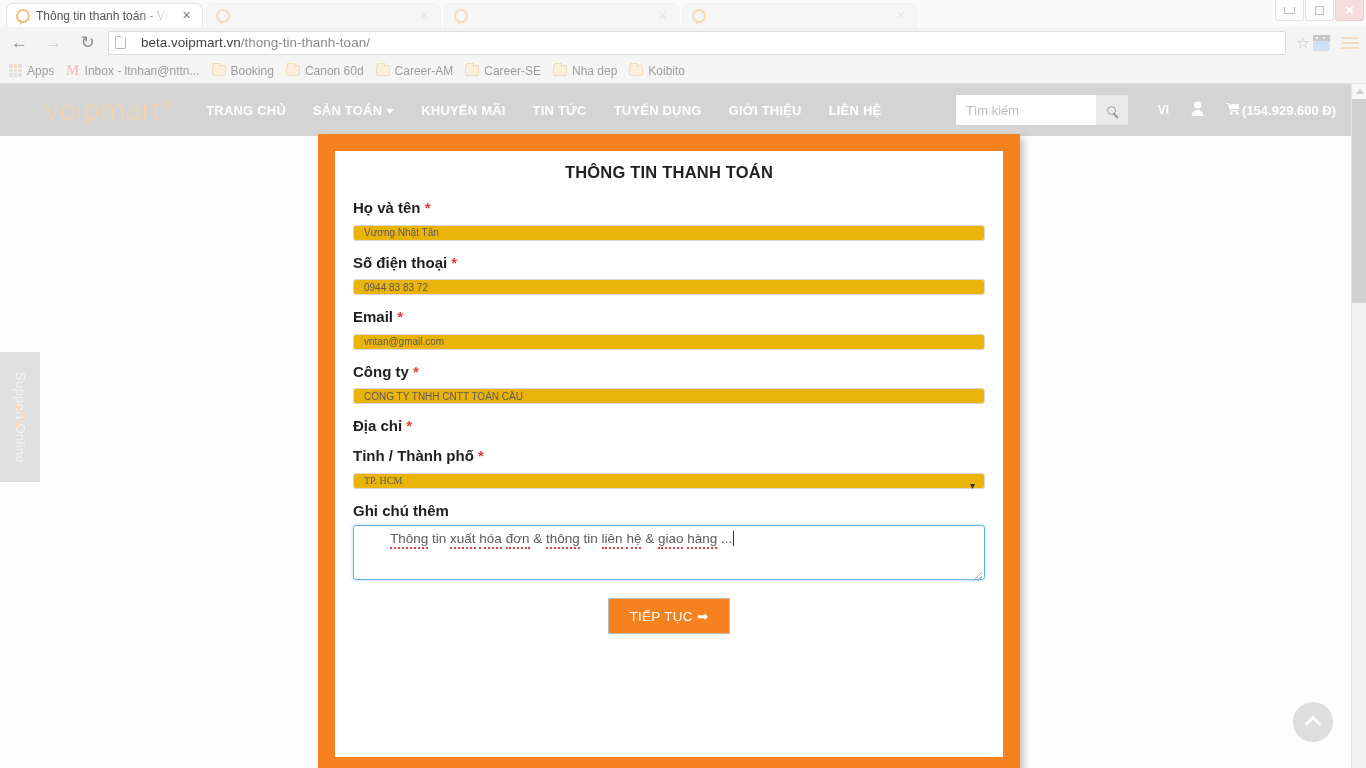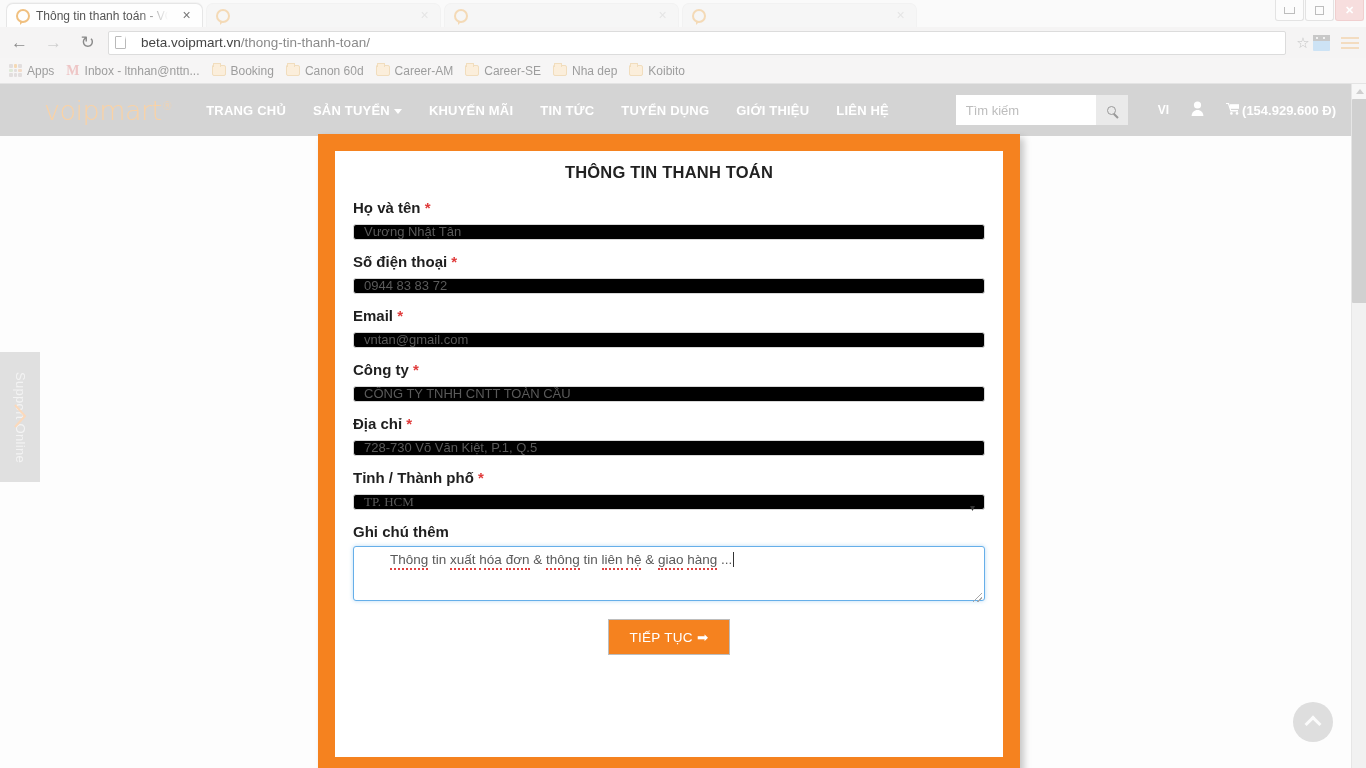--- a/index.html
+++ b/index.html
@@ -192,22 +192,22 @@
     text-align: center; font-size: 16.5px; font-weight: bold; color: #222;
     letter-spacing: .2px; margin-bottom: 17px;
   }
   .field { margin-bottom: 13px; }
   .field-label {
     font-size: 15px; font-weight: bold; color: #1f1f1f; margin-bottom: 6px; display: block;
   }
   .req { color: #e03b3b; font-weight: bold; }
   .txt-input, .sel-input {
     width: 100%; height: 16px; border: 1px solid #d8d8d8; border-radius: 3px;
-    padding: 0 10px; font-size: 13px; color: #5a5a5a;
-    font-family: "Liberation Sans", sans-serif; background: #000000; outline: none;
+    padding: 0 10px; font-size: 10px; color: #5a5a5a;
+    font-family: "Liberation Sans", sans-serif; background: #eab308; outline: none;
   }
   .sel-input { -webkit-appearance: none; appearance: none; padding-right: 36px; font-family: Liberation Serif, serif; }
   .sel-wrap { position: relative; }
   .sel-arrow {
     position: absolute; right: 10px; top: 11px; font-size: 10px; color: #333;
     pointer-events: none; line-height: 10px;
   }
   #note-area {
     width: 100%; height: 55px; border: 1px solid #66afe9; border-radius: 3px;
     padding: 6px 10px; font-size: 13.5px; color: #5a5a5a; resize: none;
@@ -383,21 +383,21 @@
 
 <div id="viewport">
 
   <div id="site-header">
     <div id="logo">
       <span>voipmart</span><sup>®</sup>
     </div>
 
     <nav id="main-menu">
       <a class="menu-item"><span>TRANG CHỦ</span></a>
-      <a class="menu-item"><span>SẢN TUYỂN</span><i class="caret-down"></i></a>
+      <a class="menu-item"><span>SẢN TOÁN</span><i class="caret-down"></i></a>
       <a class="menu-item"><span>KHUYẾN MÃI</span></a>
       <a class="menu-item"><span>TIN TỨC</span></a>
       <a class="menu-item"><span>TUYỂN DỤNG</span></a>
       <a class="menu-item"><span>GIỚI THIỆU</span></a>
       <a class="menu-item"><span>LIÊN HỆ</span></a>
     </nav>
 
     <div id="header-right">
       <div id="search-wrap">
         <input id="search-input" placeholder="Tìm kiếm" style="">
@@ -445,21 +445,20 @@
         <input class="txt-input" value="vntan@gmail.com" style="">
       </div>
 
       <div class="field">
         <label class="field-label"><span>Công ty</span> <span class="req">*</span></label>
         <input class="txt-input" value="CÔNG TY TNHH CNTT TOÀN CẦU" style="">
       </div>
 
       <div class="field">
         <label class="field-label"><span>Địa chỉ</span> <span class="req">*</span></label>
-        <input class="txt-input" value="728-730 Võ Văn Kiệt, P.1, Q.5" style="">
       </div>
 
       <div class="field">
         <label class="field-label"><span>Tỉnh / Thành phố</span> <span class="req">*</span></label>
         <div class="sel-wrap">
           <input class="sel-input" readonly="" value="TP. HCM" style="">
           <span class="sel-arrow">▾</span>
         </div>
       </div>
 

